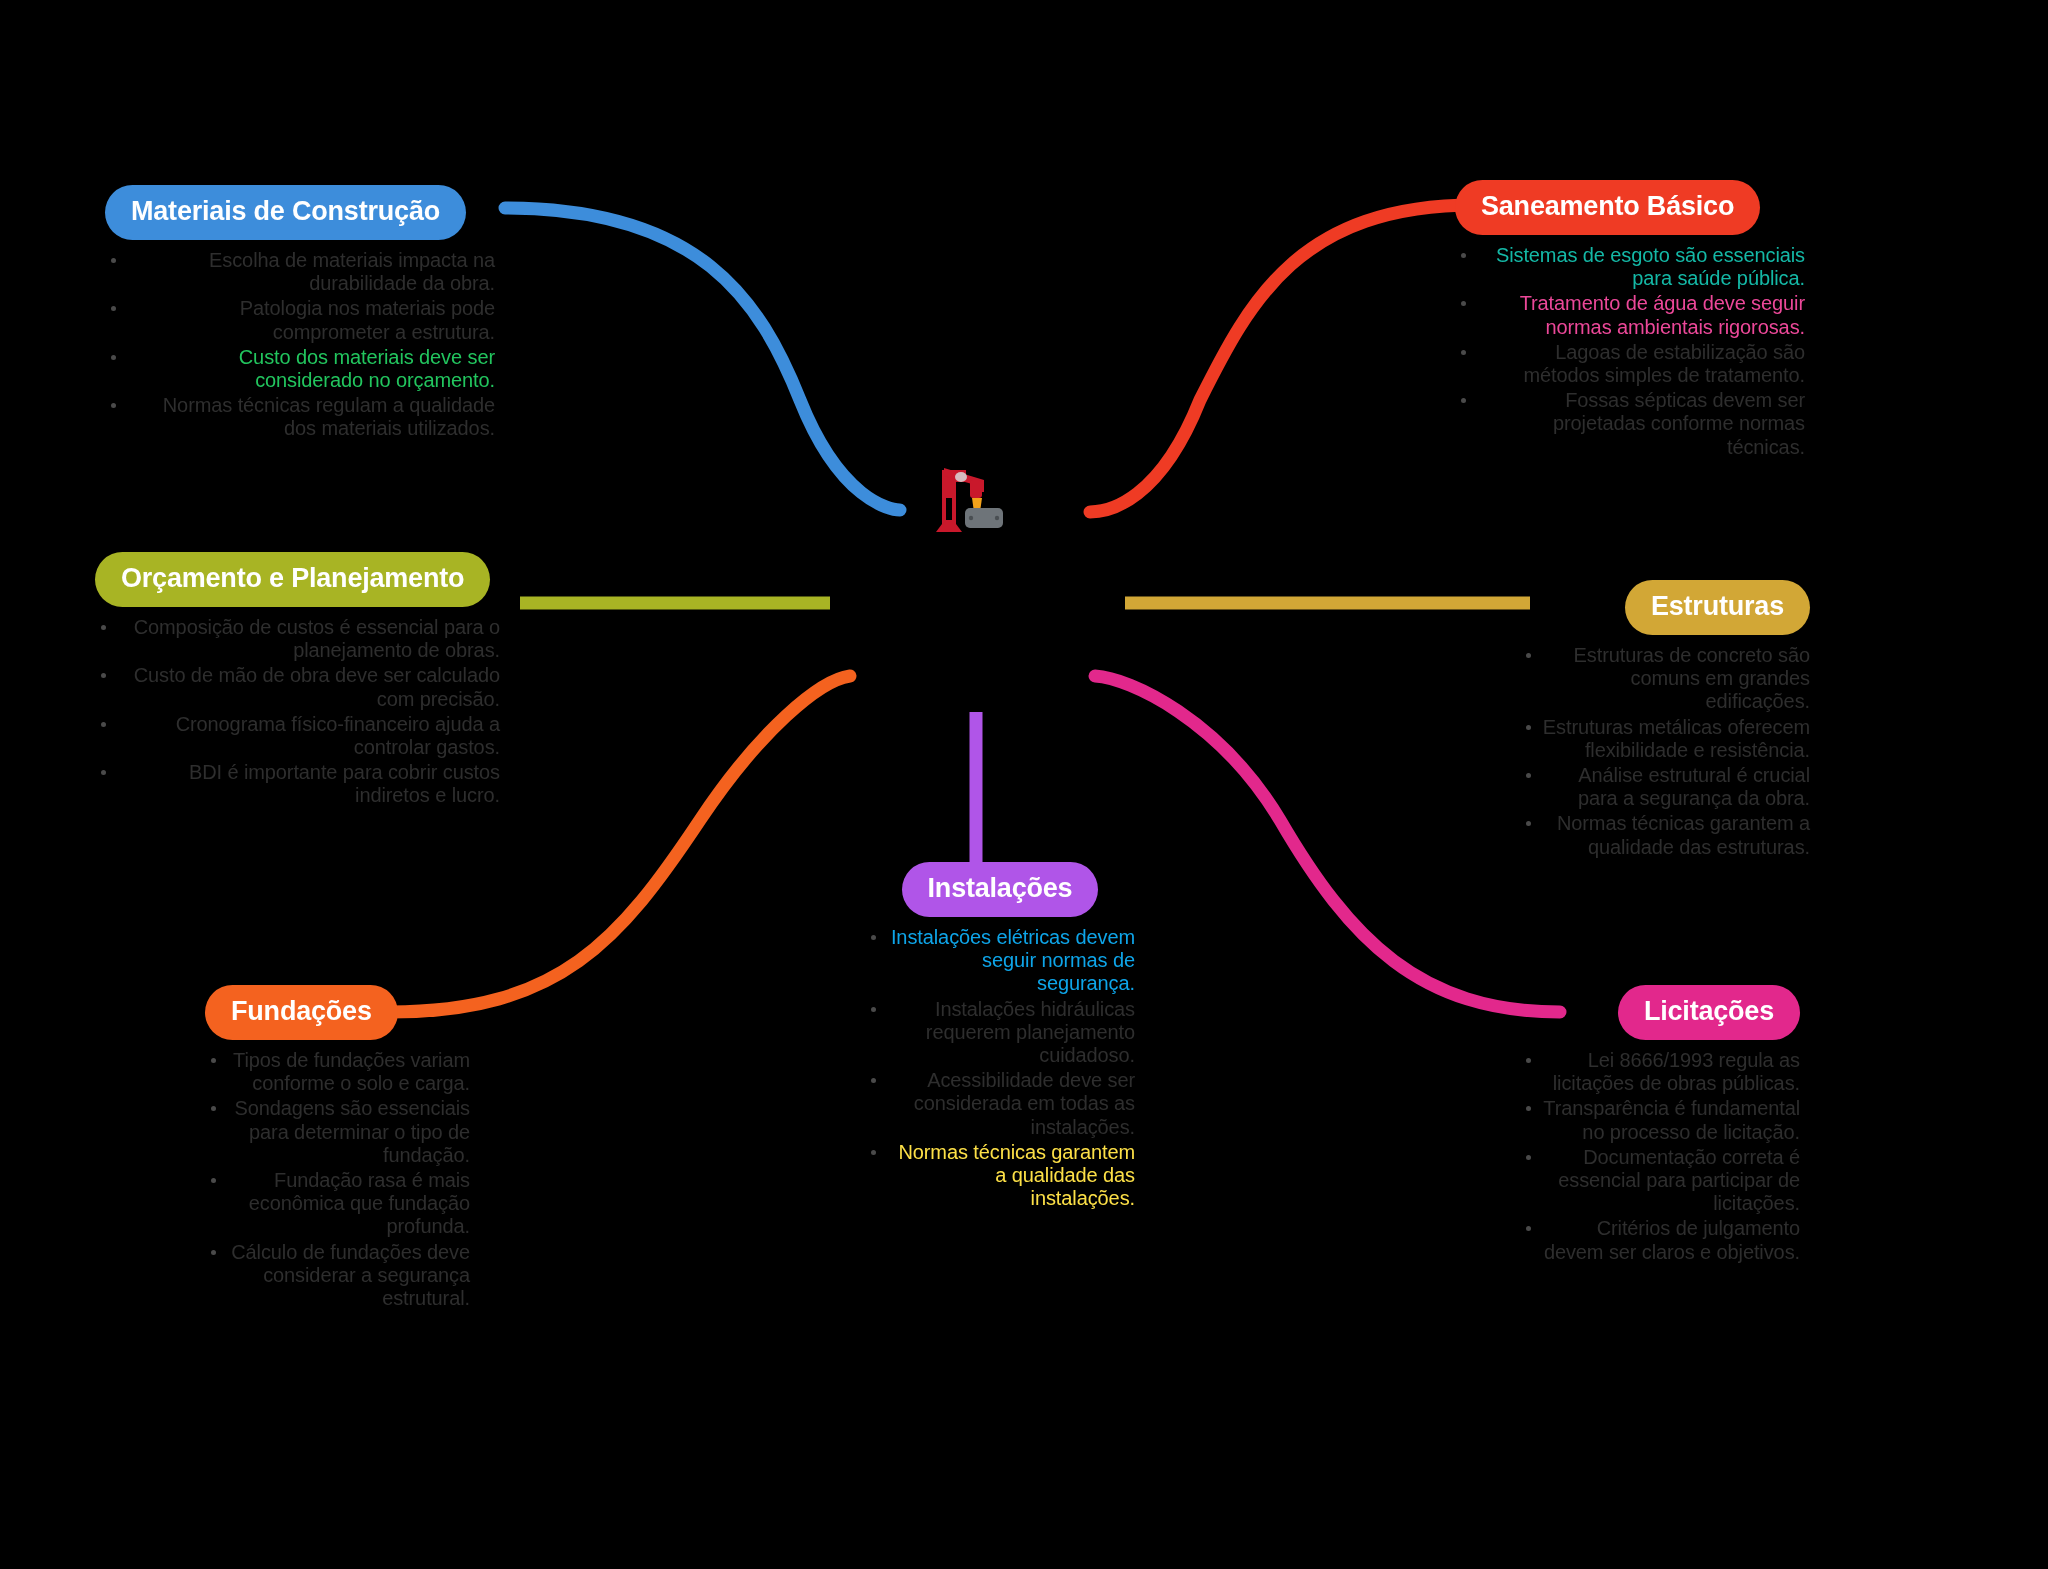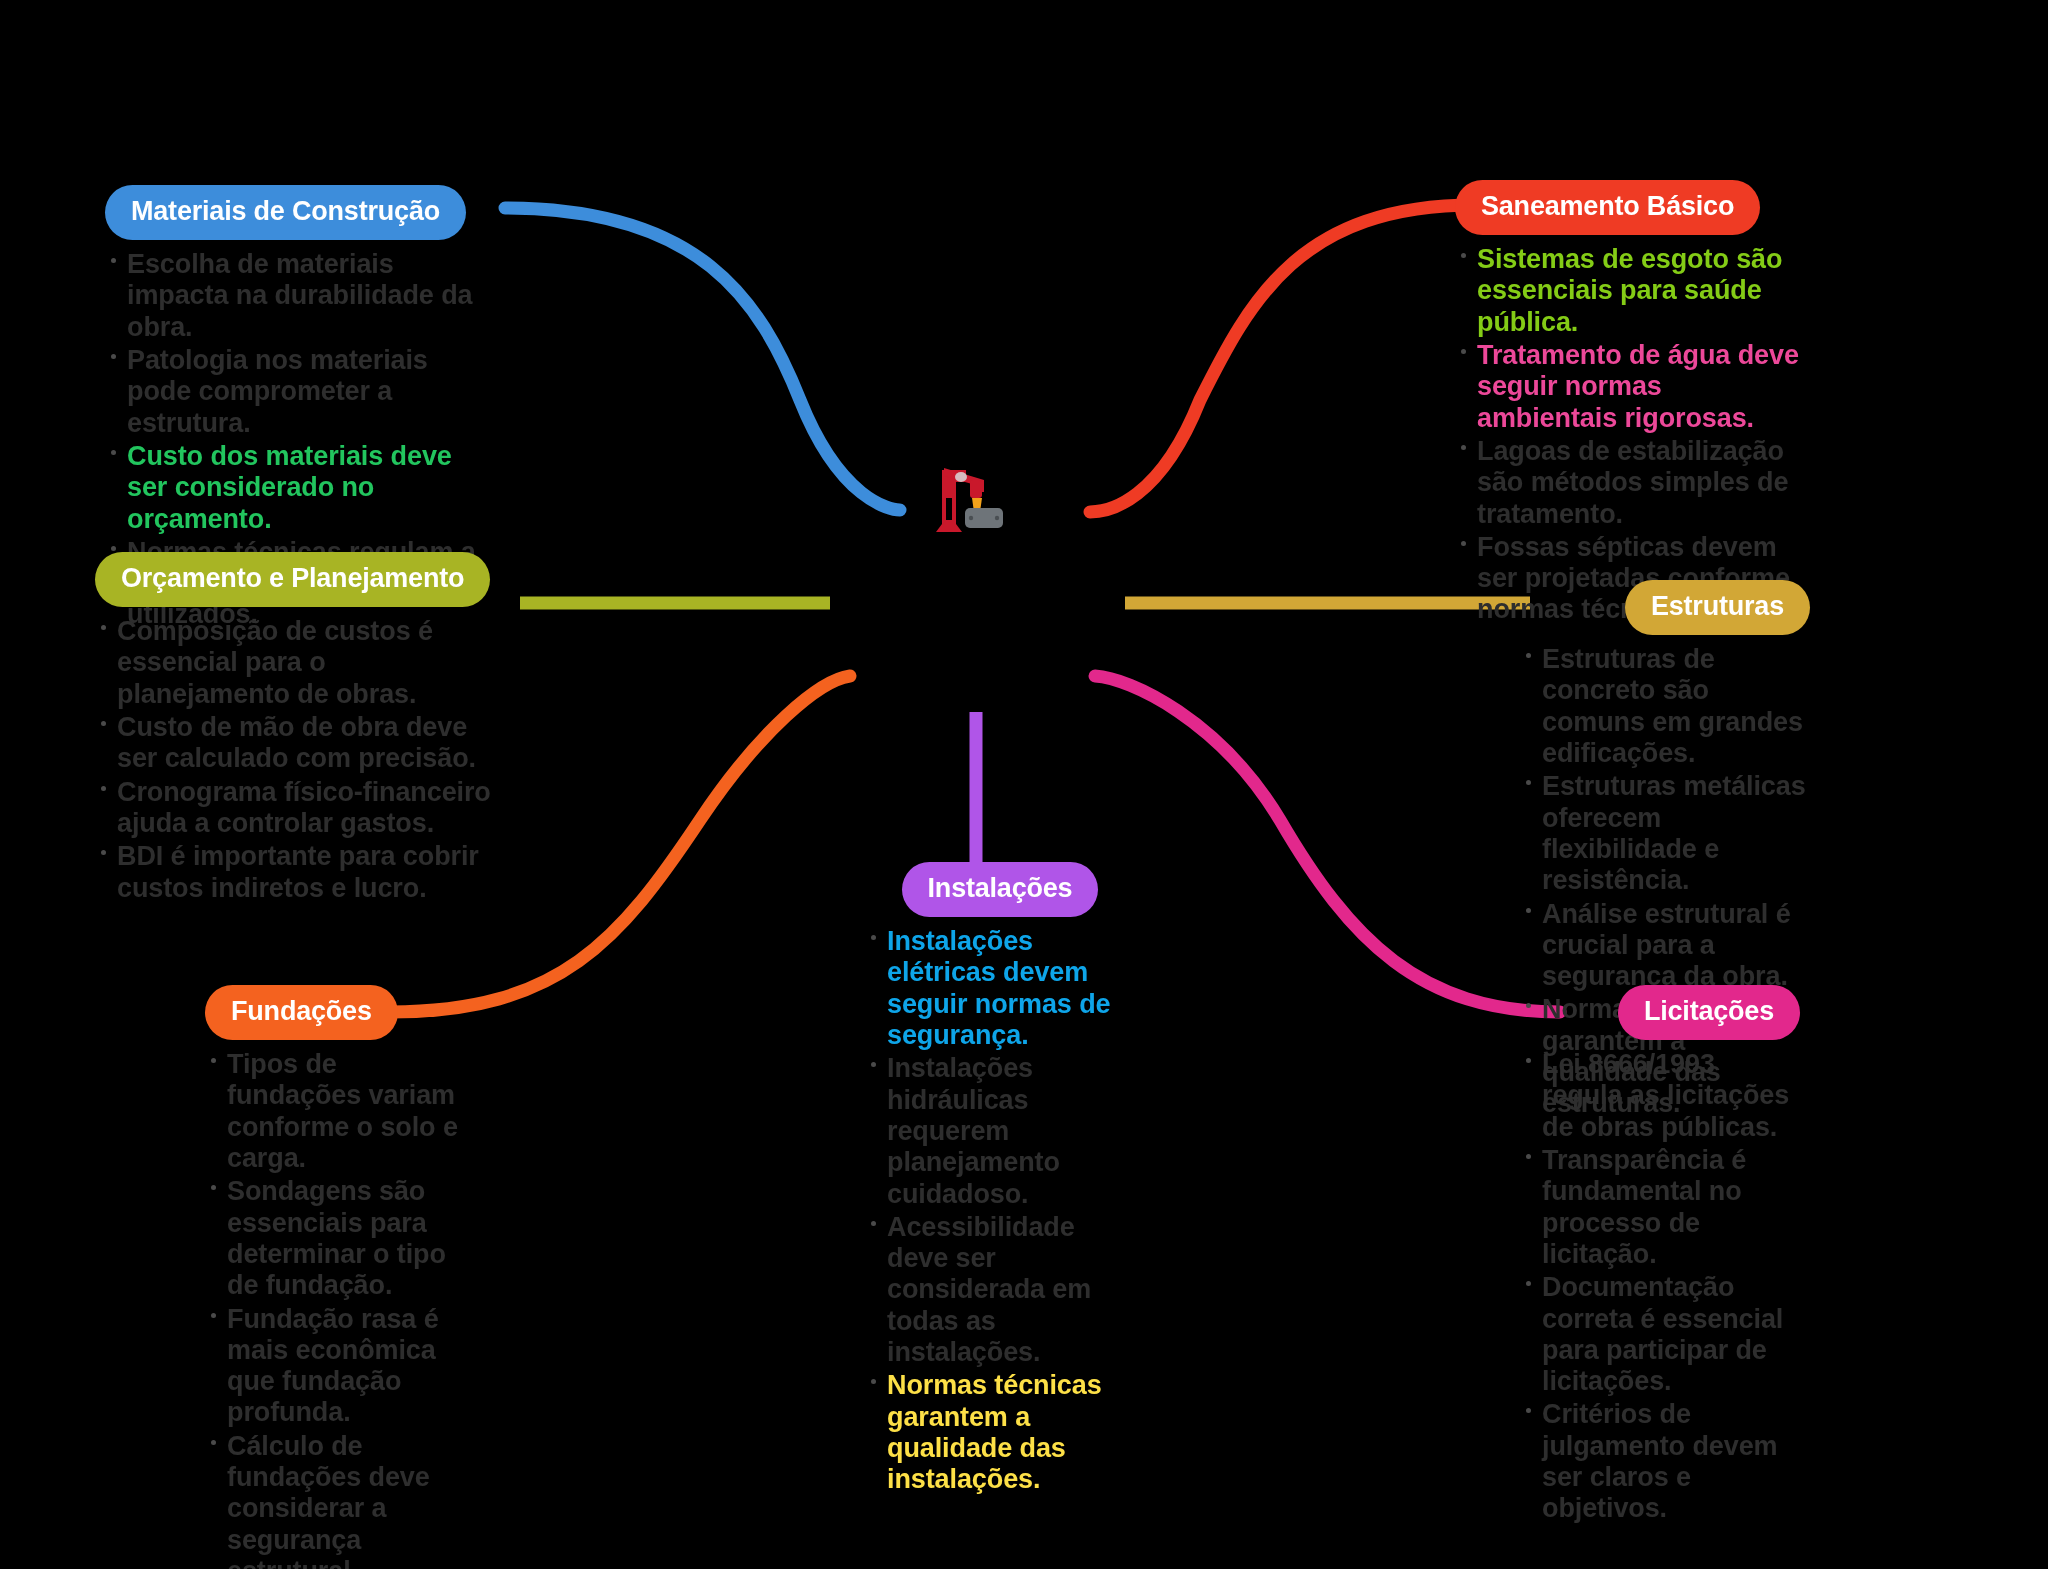--- a/index.html
+++ b/index.html
@@ -41,25 +41,26 @@
   .pill-row.center { justify-content: center; }
 
   ul.bullets {
     list-style: none;
     margin-top: 9px;
   }
   ul.bullets li {
     position: relative;
     padding-left: 22px;
     color: #2e2e2e;
-    font-size: 27px;
+    font-size: 20px;
     line-height: 1.16;
     margin-bottom: 2px;
-    font-weight: bold;
+    font-weight: normal;
     letter-spacing: -0.1px;
+    text-align: right;
   }
   ul.bullets li::before {
     content: "";
     position: absolute;
     left: 6px;
     top: 9px;
     width: 5px;
     height: 5px;
     border-radius: 50%;
     background: #4a4a4a;
@@ -134,21 +135,21 @@
       <li style="color: #22c55e;">Custo dos materiais deve ser considerado no orçamento.</li>
       <li style="color: rgb(46, 46, 46);">Normas técnicas regulam a qualidade dos materiais utilizados.</li>
     </ul>
   </div>
 
   <div class="branch" id="b-saneamento">
     <div class="pill-row">
       <span class="pill" style="background: rgb(239, 59, 36);">Saneamento Básico</span>
     </div>
     <ul class="bullets">
-      <li style="color: #84cc16;">Sistemas de esgoto são essenciais para saúde pública.</li>
+      <li style="color: #14b8a6;">Sistemas de esgoto são essenciais para saúde pública.</li>
       <li style="color: #ec4899;">Tratamento de água deve seguir normas ambientais rigorosas.</li>
       <li style="color: rgb(46, 46, 46);">Lagoas de estabilização são métodos simples de tratamento.</li>
       <li style="color: rgb(46, 46, 46);">Fossas sépticas devem ser projetadas conforme normas técnicas.</li>
     </ul>
   </div>
 
   <div class="branch" id="b-orcamento">
     <div class="pill-row">
       <span class="pill" style="background: rgb(168, 180, 36);">Orçamento e Planejamento</span>
     </div>

